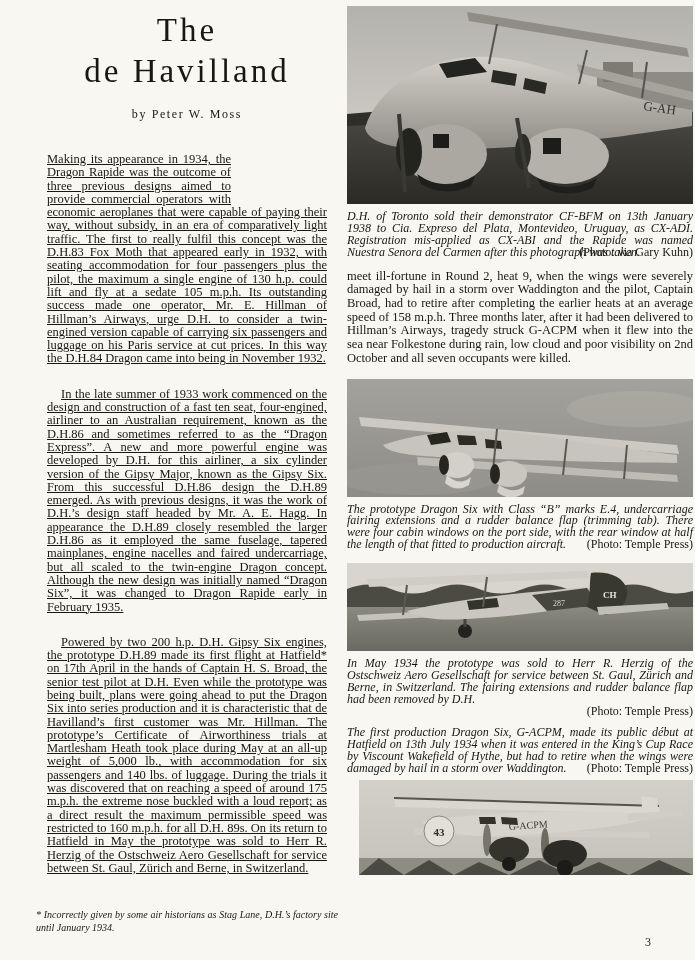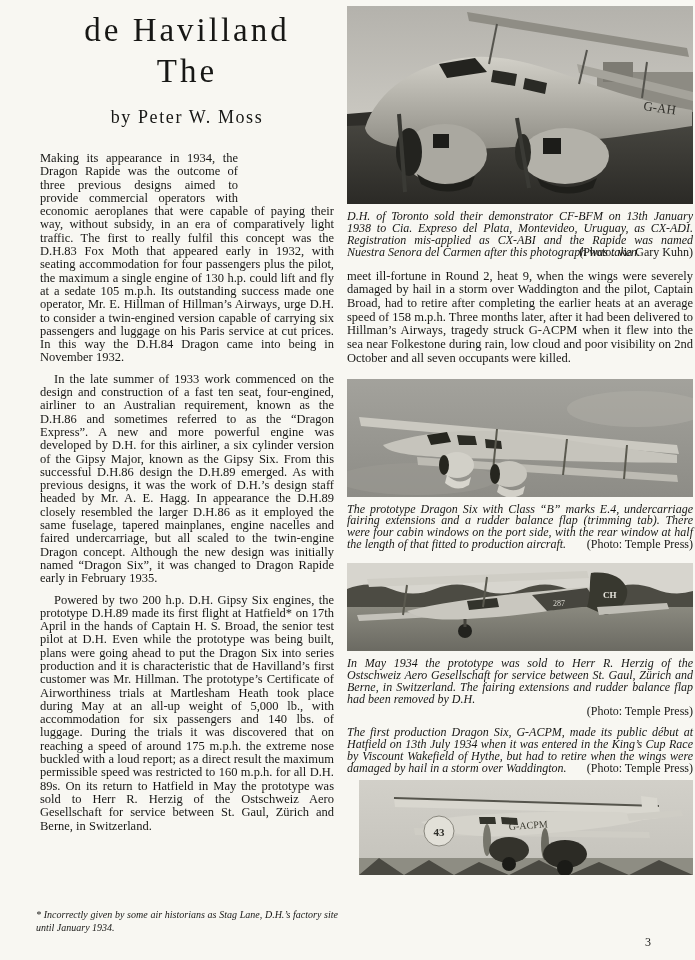--- a/index.html
+++ b/index.html
@@ -3,22 +3,22 @@
 <meta charset="utf-8">
 <style>
   html,body{margin:0;padding:0;background:#4a4a4a;}
   .page{position:relative;width:695px;height:960px;background:#f8f7f2;overflow:hidden;
         font-family:"Liberation Serif","DejaVu Serif",serif;color:#171715;}
   
   .lcol{position:absolute;left:36px;top:10px;width:302px;height:924px;
         display:flex;flex-direction:column;}
   .masthead{text-align:center;margin-bottom:20px;}
   .title-line{font-size:33px;line-height:41px;letter-spacing:3px;font-weight:normal;}
-  .byline{margin-top:15px;font-size:18px;letter-spacing:1.6px;}
-  .body{font-size:12.5px;line-height:13.3px;text-align:justify;margin:4px;}
+  .byline{margin-top:15px;font-size:12px;letter-spacing:1.6px;}
+  .body{font-size:12.5px;line-height:13.3px;text-align:justify;margin:11px;text-decoration:underline;}
   .indent{text-indent:14px;}
   .spacer{float:right;width:96px;height:40px;}
   .footnote{margin-top:auto;font-style:italic;font-size:10px;line-height:13px;text-align:justify;}
   
   .rcol{position:absolute;left:347px;top:6px;width:346px;}
   .photo{width:346px;line-height:0;}
   .photo svg{display:block;}
   .photo2{margin-top:13px;}
   .photo3{margin-top:12px;}
   .photo4{width:334px;margin-left:12px;margin-top:6px;}
@@ -30,22 +30,22 @@
   .rbody{font-size:12.5px;line-height:13.7px;text-align:justify;margin:11px 0 0 0;}
   .pagenum{position:absolute;right:44px;bottom:10px;font-size:12px;}
 </style>
 </head>
 <body>
 
 <div class="page">
 
   <div class="lcol">
     <div class="masthead">
+      <div class="title-line">The</div>
       <div class="title-line">de Havilland</div>
-      <div class="title-line">The</div>
       <div class="byline">by Peter W. Moss</div>
     </div>
 
     <p class="body"><span class="spacer"></span><span>Making its appearance in 1934, the Dragon Rapide was the outcome of three previous designs aimed to provide commercial operators with economic aeroplanes that were capable of paying their way, without subsidy, in an era of comparatively light traffic. The first to really fulfil this concept was the D.H.83 Fox Moth that appeared early in 1932, with seating accommodation for four passengers plus the pilot, the maximum a single engine of 130 h.p. could lift and fly at a sedate 105 m.p.h. Its outstanding success made one operator, Mr. E. Hillman of Hillman’s Airways, urge D.H. to consider a twin-engined version capable of carrying six passengers and luggage on his Paris service at cut prices. In this way the D.H.84 Dragon came into being in November 1932.</span></p>
     <p class="body indent">In the late summer of 1933 work commenced on the design and construction of a fast ten seat, four-engined, airliner to an Australian requirement, known as the D.H.86 and sometimes referred to as the “Dragon Express”. A new and more powerful engine was developed by D.H. for this airliner, a six cylinder version of the Gipsy Major, known as the Gipsy Six. From this successful D.H.86 design the D.H.89 emerged. As with previous designs, it was the work of D.H.’s design staff headed by Mr. A. E. Hagg. In appearance the D.H.89 closely resembled the larger D.H.86 as it employed the same fuselage, tapered mainplanes, engine nacelles and faired undercarriage, but all scaled to the twin-engine Dragon concept. Although the new design was initially named “Dragon Six”, it was changed to Dragon Rapide early in February 1935.</p>
     <p class="body indent">Powered by two 200 h.p. D.H. Gipsy Six engines, the prototype D.H.89 made its first flight at Hatfield* on 17th April in the hands of Captain H. S. Broad, the senior test pilot at D.H. Even while the prototype was being built, plans were going ahead to put the Dragon Six into series production and it is characteristic that de Havilland’s first customer was Mr. Hillman. The prototype’s Certificate of Airworthiness trials at Martlesham Heath took place during May at an all-up weight of 5,000 lb., with accommodation for six passengers and 140 lbs. of luggage. During the trials it was discovered that on reaching a speed of around 175 m.p.h. the extreme nose buckled with a loud report; as a direct result the maximum permissible speed was restricted to 160 m.p.h. for all D.H. 89s. On its return to Hatfield in May the prototype was sold to Herr R. Herzig of the Ostschweiz Aero Gesellschaft for service between St. Gaul, Zürich and Berne, in Switzerland.</p>
 
     <div class="footnote">* Incorrectly given by some air historians as Stag Lane, D.H.’s factory site until January 1934.</div>
   </div>
 

